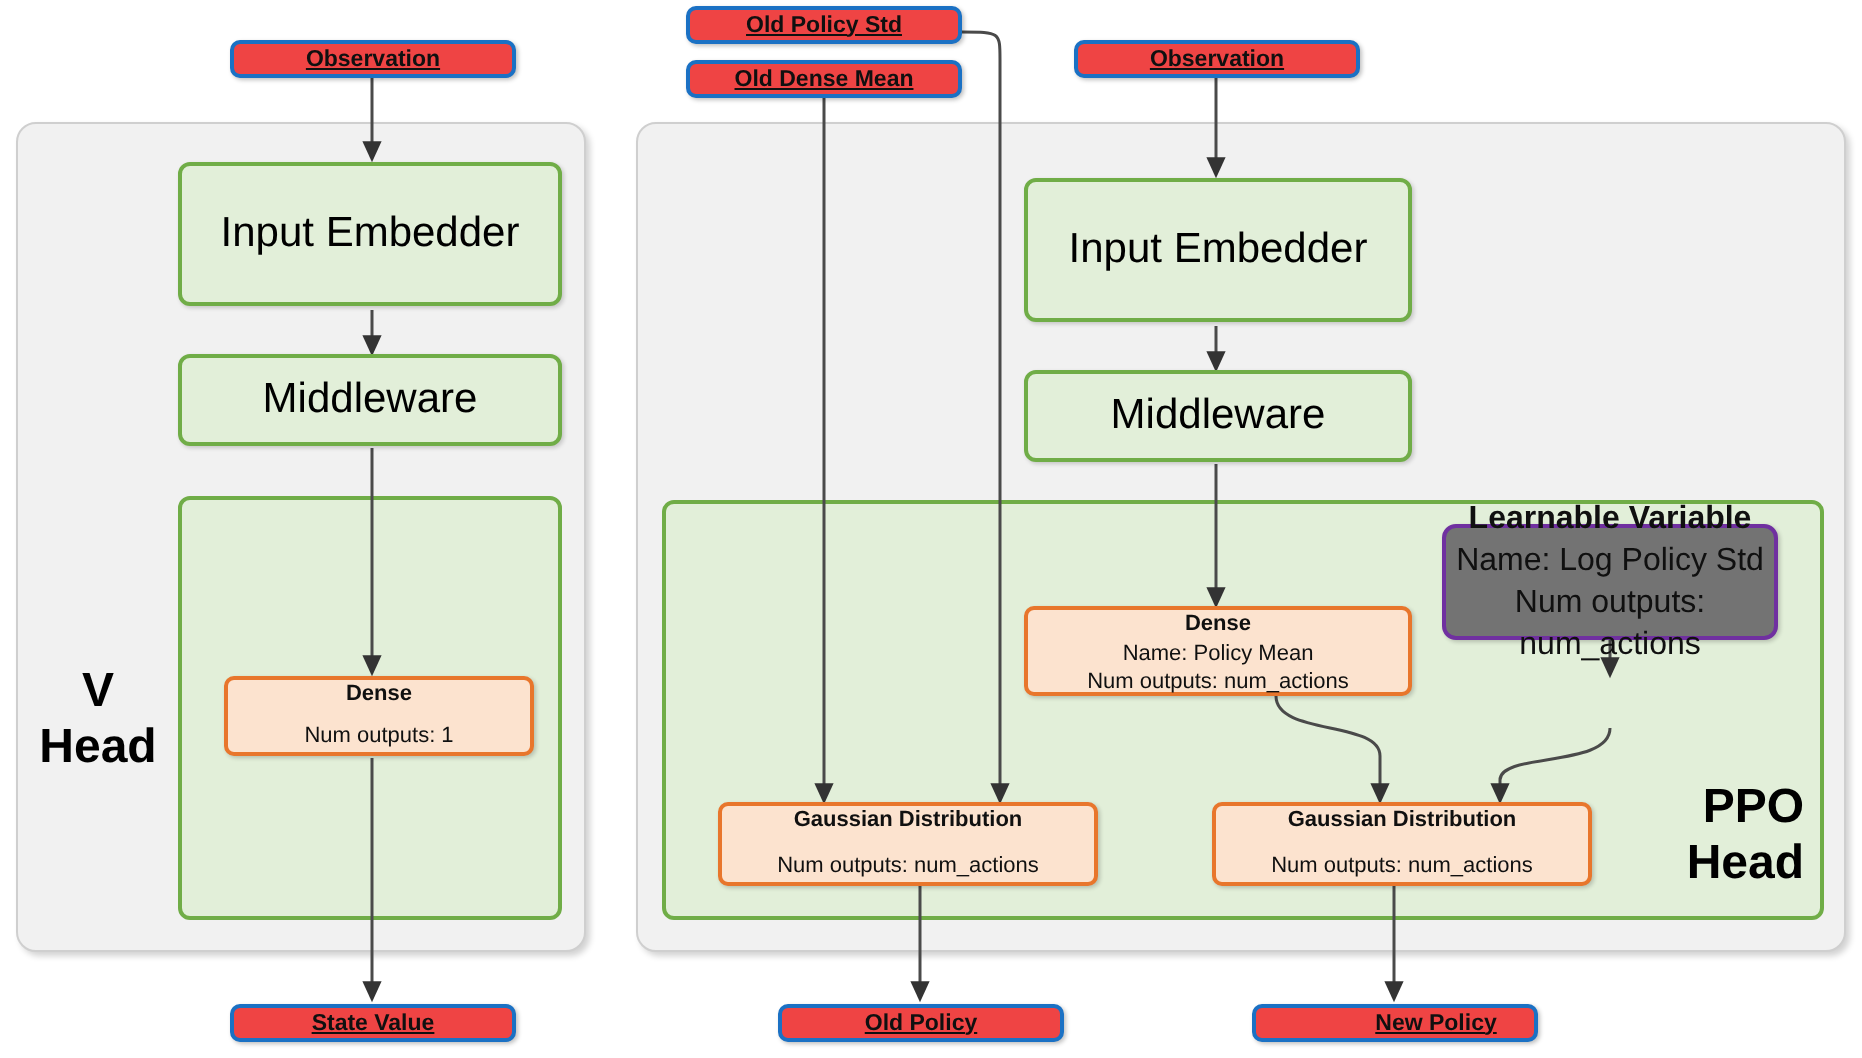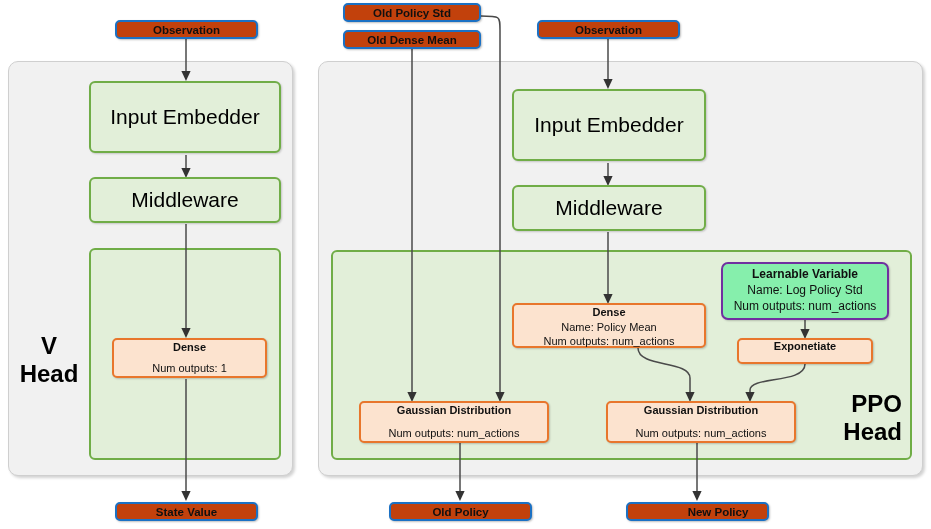--- a/index.html
+++ b/index.html
@@ -15,32 +15,32 @@
   
   .panel{position:absolute;box-sizing:border-box;background:#f1f1f1;
          border:1px solid #cfcfcf;border-radius:10px;
          box-shadow:2px 2px 3px rgba(0,0,0,.18);}
 
   
   .group-green{position:absolute;box-sizing:border-box;background:#e2efd9;
                border:2px solid #70ad47;border-radius:6px;}
 
   
-  .blue{background:#c2410c;border:2px solid #1b71c4;border-radius:5px;
+  .blue{background:#ef4444;border:2px solid #1b71c4;border-radius:5px;
         box-shadow:1px 1px 2px rgba(0,0,0,.25);
-        font-size:11.5px;font-weight:bold;color:#101010;}
+        font-size:11.5px;font-weight:bold;color:#101010;text-decoration:underline;}
   .green{background:#e2efd9;border:2px solid #70ad47;border-radius:6px;
          box-shadow:1px 1px 2px rgba(0,0,0,.18);
          font-weight:normal;color:#000;}
   .orange{background:#fce3cf;border:2px solid #e8762c;border-radius:5px;
           box-shadow:1px 1px 2px rgba(0,0,0,.2);
           font-size:11px;color:#101010;justify-content:space-between;}
-  .purple{background:#86efac;border:2px solid #7030a0;border-radius:7px;
+  .purple{background:#737373;border:2px solid #7030a0;border-radius:7px;
           box-shadow:1px 1px 2px rgba(0,0,0,.2);
-          font-size:12px;color:#101010;}
+          font-size:16px;color:#101010;}
 
   .big-label{font-size:24px;font-weight:bold;color:#000;line-height:1.15;}
   .ttl{font-weight:bold;}
   .sub{font-weight:normal;}
   .lh{line-height:1.32;}
 </style>
 </head>
 <body>
 
 <div id="stage">
@@ -132,23 +132,20 @@
     <span class="sub">Name: Policy Mean</span>
     <span class="sub">Num outputs: num_actions</span>
   </div>
 
   <div class="node purple lh" style="left:721px;top:262px;width:168px;height:58px;">
     <span class="ttl">Learnable Variable</span>
     <span class="sub">Name: Log Policy Std</span>
     <span class="sub">Num outputs: num_actions</span>
   </div>
 
-  <div class="node orange" style="left:737px;top:338px;width:136px;height:26px;">
-    <span class="ttl">Exponetiate</span>
-  </div>
 
   <div class="node orange lh" style="left:359px;top:401px;width:190px;height:42px;">
     <span class="ttl">Gaussian Distribution</span>
     <span class="sub">Num outputs: num_actions</span>
   </div>
 
   <div class="node orange lh" style="left:606px;top:401px;width:190px;height:42px;">
     <span class="ttl">Gaussian Distribution</span>
     <span class="sub">Num outputs: num_actions</span>
   </div>

